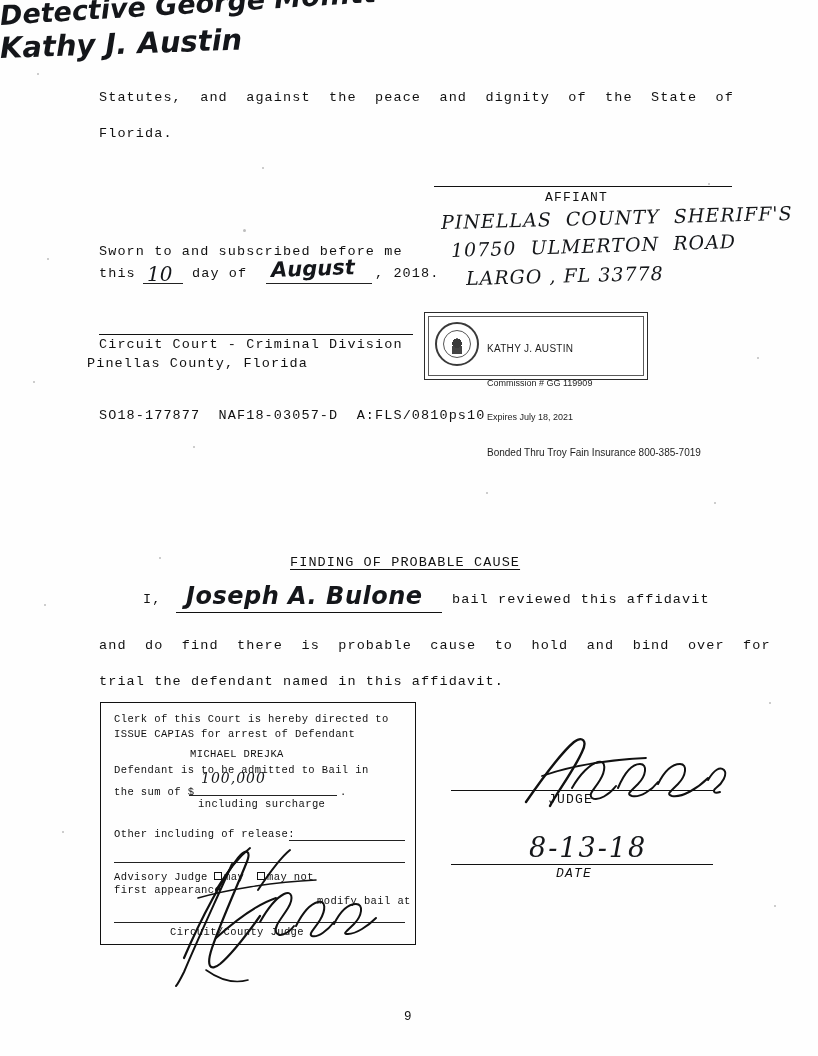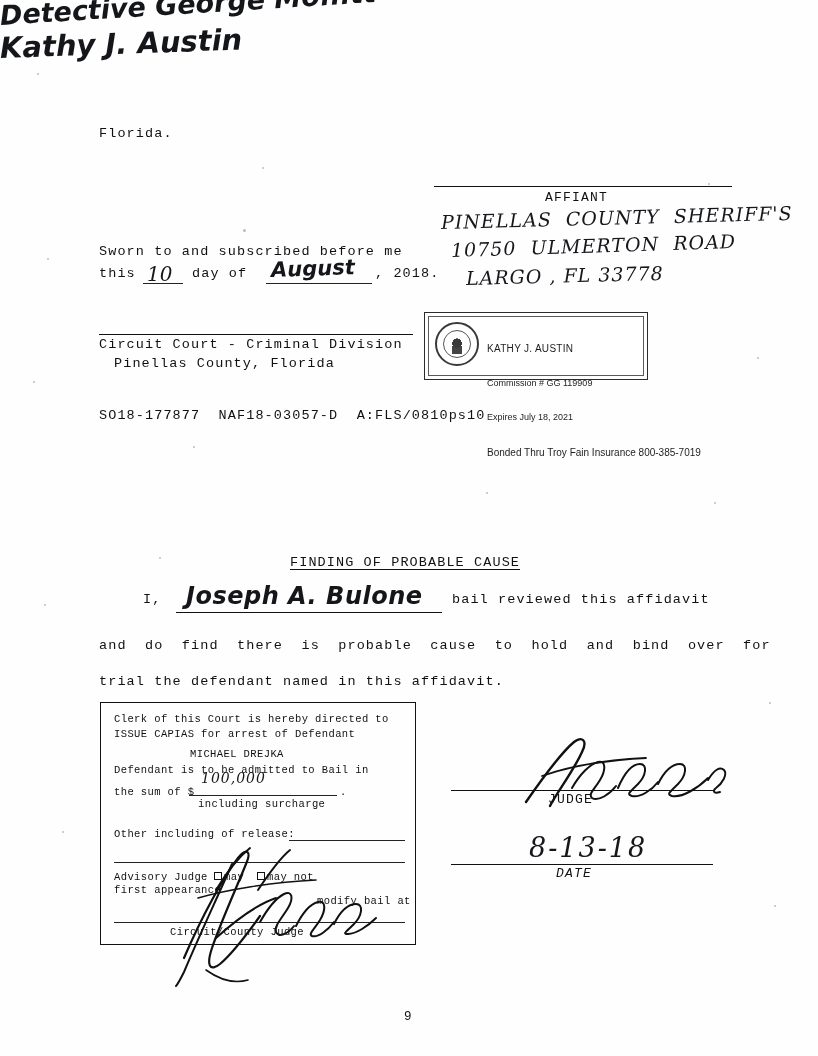--- a/index.html
+++ b/index.html
@@ -173,20 +173,21 @@
   <div class="speck" style="left:33px;top:381px;width:2px;height:2px;"></div>
   <div class="speck" style="left:193px;top:446px;width:2px;height:2px;"></div>
   <div class="speck" style="left:486px;top:492px;width:2px;height:2px;"></div>
   <div class="speck" style="left:714px;top:502px;width:2px;height:2px;"></div>
   <div class="speck" style="left:159px;top:557px;width:2px;height:2px;"></div>
   <div class="speck" style="left:44px;top:604px;width:2px;height:2px;"></div>
   <div class="speck" style="left:769px;top:702px;width:2px;height:2px;"></div>
   <div class="speck" style="left:62px;top:831px;width:2px;height:2px;"></div>
   <div class="speck" style="left:774px;top:905px;width:2px;height:2px;"></div>
 
+  <div class="para mono" style="left:99px;top:80px;">Statutes,  and  against  the  peace  and  dignity  of  the  State  of</div>
   <div class="para mono" style="left:99px;top:116px;">Florida.</div>
 
   <div class="hand-script" style="left:437px;top:148px;font-size:27px;transform:rotate(-3.5deg);transform-origin:left center;letter-spacing:0px;">Detective George Moffitt</div>
   <div class="rule" style="left:434px;top:186px;width:298px;"></div>
   <div class="mono" style="position:absolute;left:545px;top:190px;font-size:13px;letter-spacing:1.2px;">AFFIANT</div>
 
   <div class="hand" style="position:absolute;left:441px;top:211px;font-size:19px;letter-spacing:1px;transform:rotate(-1.5deg);transform-origin:left center;">PINELLAS  COUNTY  SHERIFF'S</div>
   <div class="hand" style="position:absolute;left:451px;top:239px;font-size:19px;letter-spacing:1px;transform:rotate(-1.8deg);transform-origin:left center;">10750  ULMERTON  ROAD</div>
   <div class="hand" style="position:absolute;left:466px;top:267px;font-size:19px;letter-spacing:1px;transform:rotate(-1.5deg);transform-origin:left center;">LARGO , FL 33778</div>
 
@@ -196,21 +197,21 @@
   <div class="hand" style="position:absolute;left:147px;top:262px;font-size:20px;">10</div>
   <div class="rule-thin" style="left:143px;top:283px;width:40px;"></div>
   <div class="mono" style="position:absolute;left:192px;top:266px;white-space:pre;">day of</div>
   <div class="hand-script" style="position:absolute;left:271px;top:258px;font-size:21px;transform:rotate(-2deg);transform-origin:left center;">August</div>
   <div class="rule-thin" style="left:266px;top:283px;width:106px;"></div>
   <div class="mono" style="position:absolute;left:375px;top:266px;white-space:pre;">, 2018.</div>
 
   <div class="hand-script" style="left:100px;top:300px;font-size:29px;transform:rotate(-2deg);transform-origin:left center;">Kathy J. Austin</div>
   <div class="rule" style="left:99px;top:334px;width:314px;"></div>
   <div class="mono" style="position:absolute;left:99px;top:337px;white-space:pre;">Circuit Court - Criminal Division</div>
-  <div class="mono" style="position:absolute;left:114px;top:356px;white-space:pre;">Pinellas County, Florida</div>
+  <div class="mono" style="position:absolute;left:87px;top:356px;white-space:pre;">Pinellas County, Florida</div>
 
   <div class="stamp" style="left:424px;top:312px;width:224px;height:68px;">
     <div class="stamp-inner"></div>
     <div class="seal"></div>
     <div class="stamp-lines">
       <div class="l1">KATHY J. AUSTIN</div>
       <div class="l2">Commission # GG 119909</div>
       <div class="l3">Expires July 18, 2021</div>
       <div class="l4">Bonded Thru Troy Fain Insurance 800-385-7019</div>
     </div>

